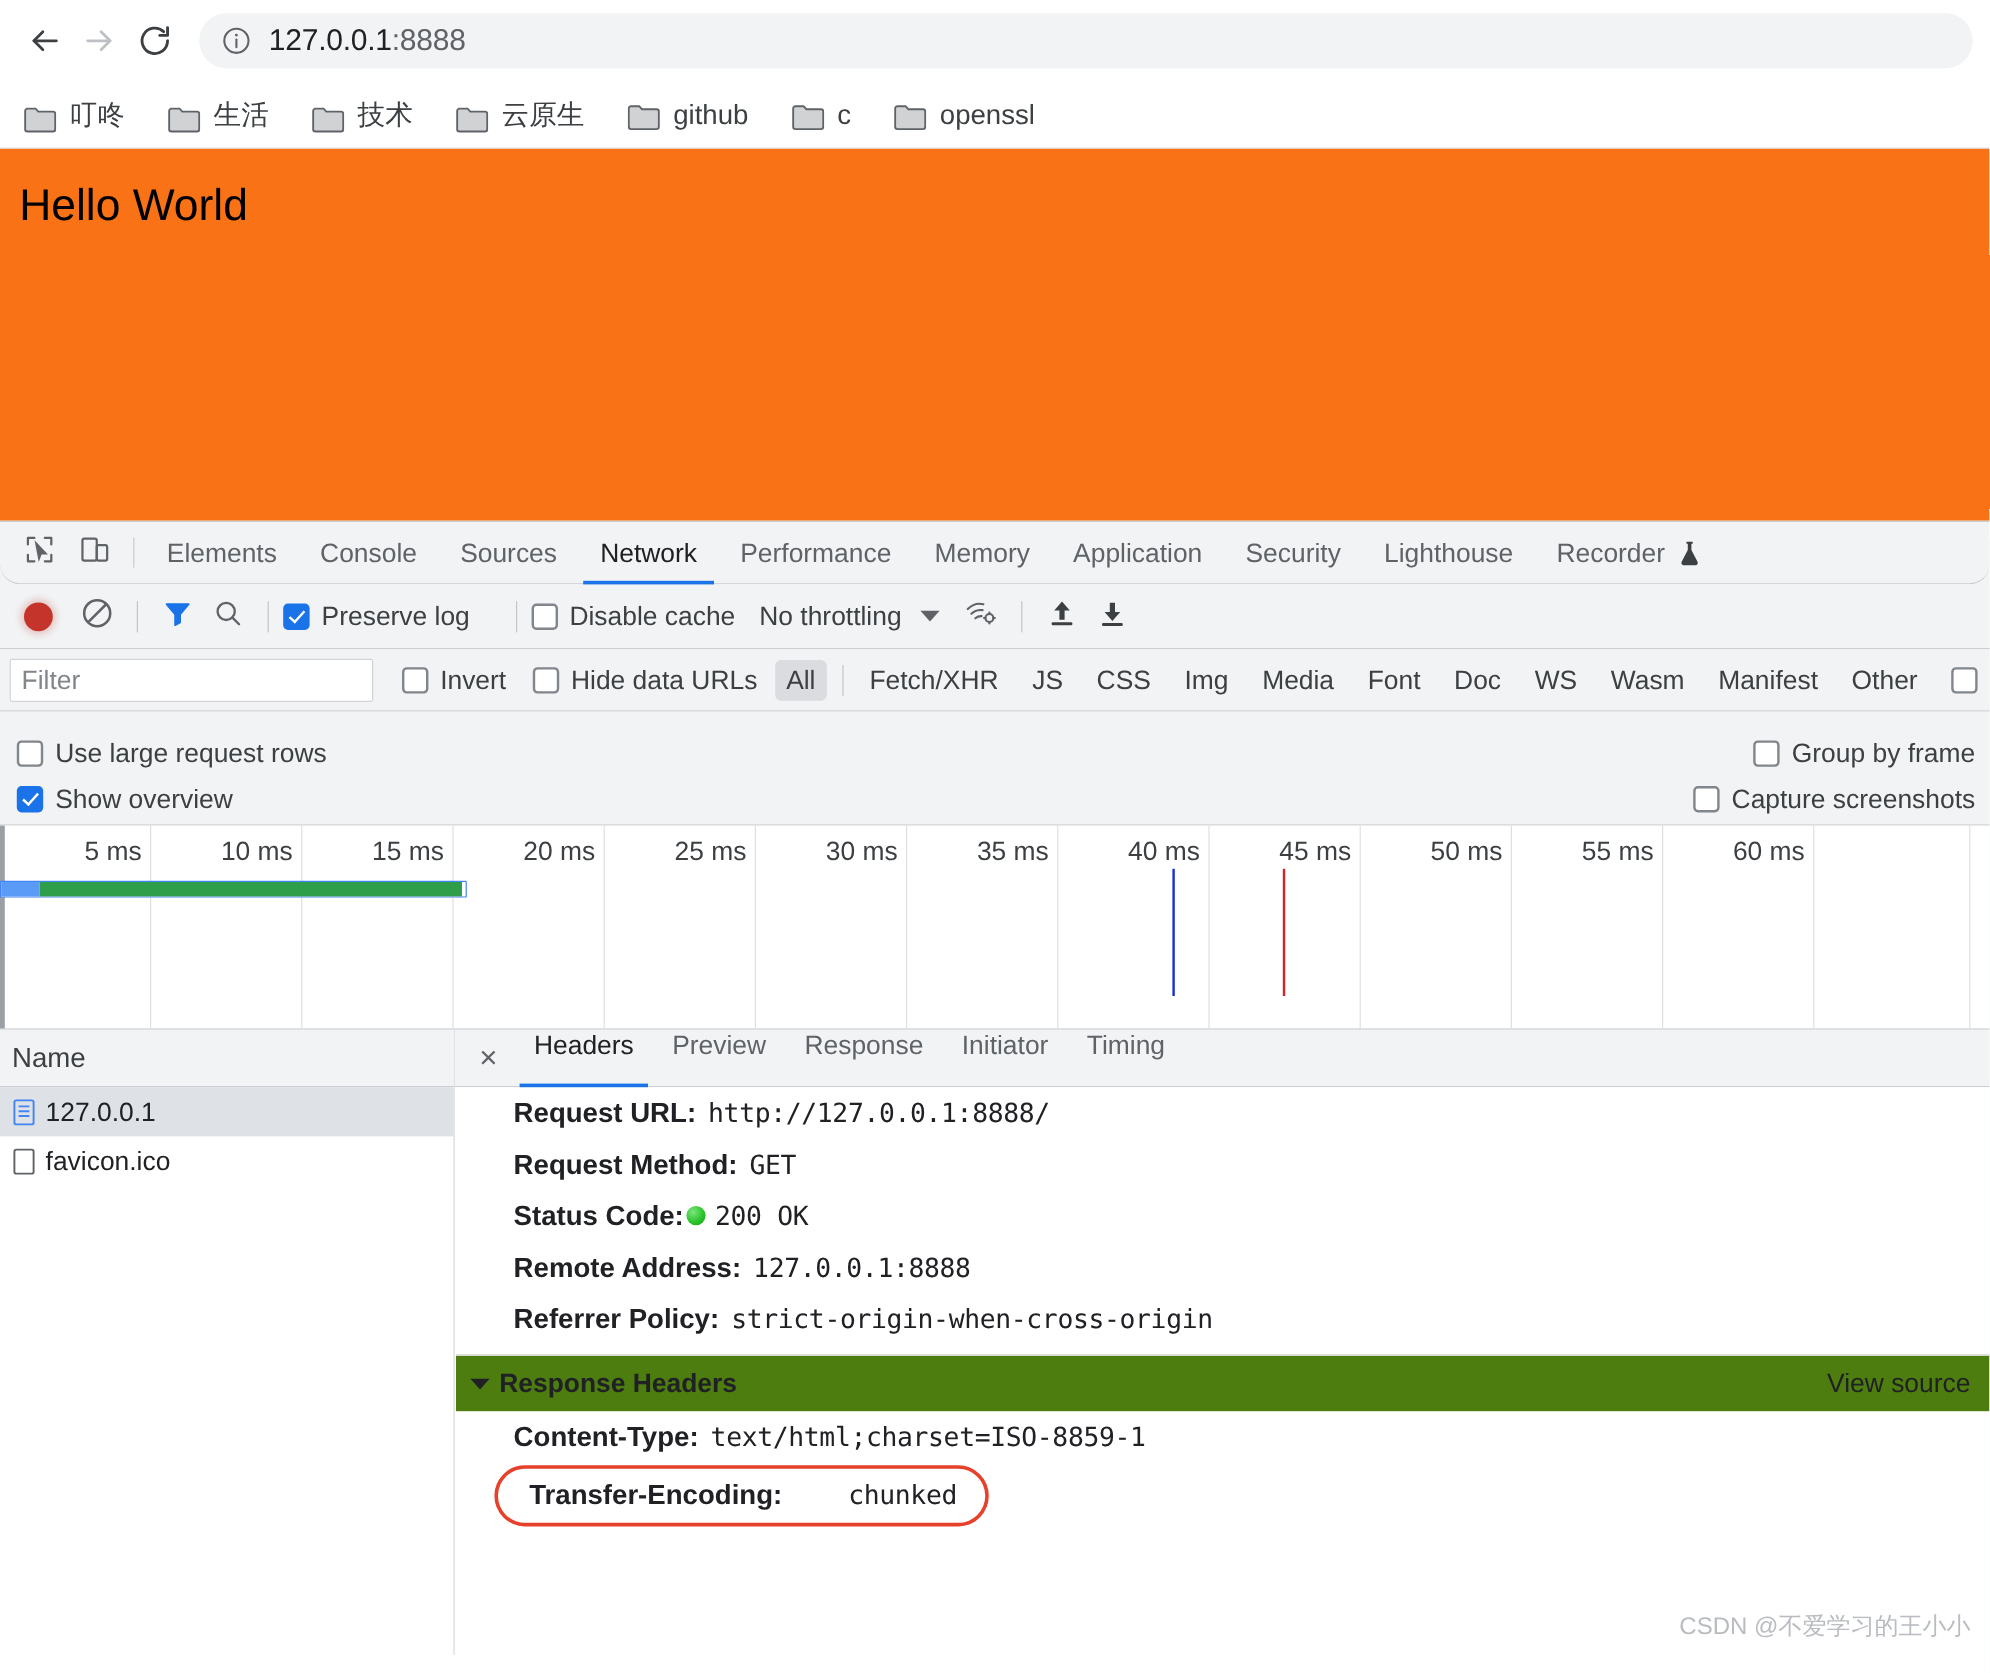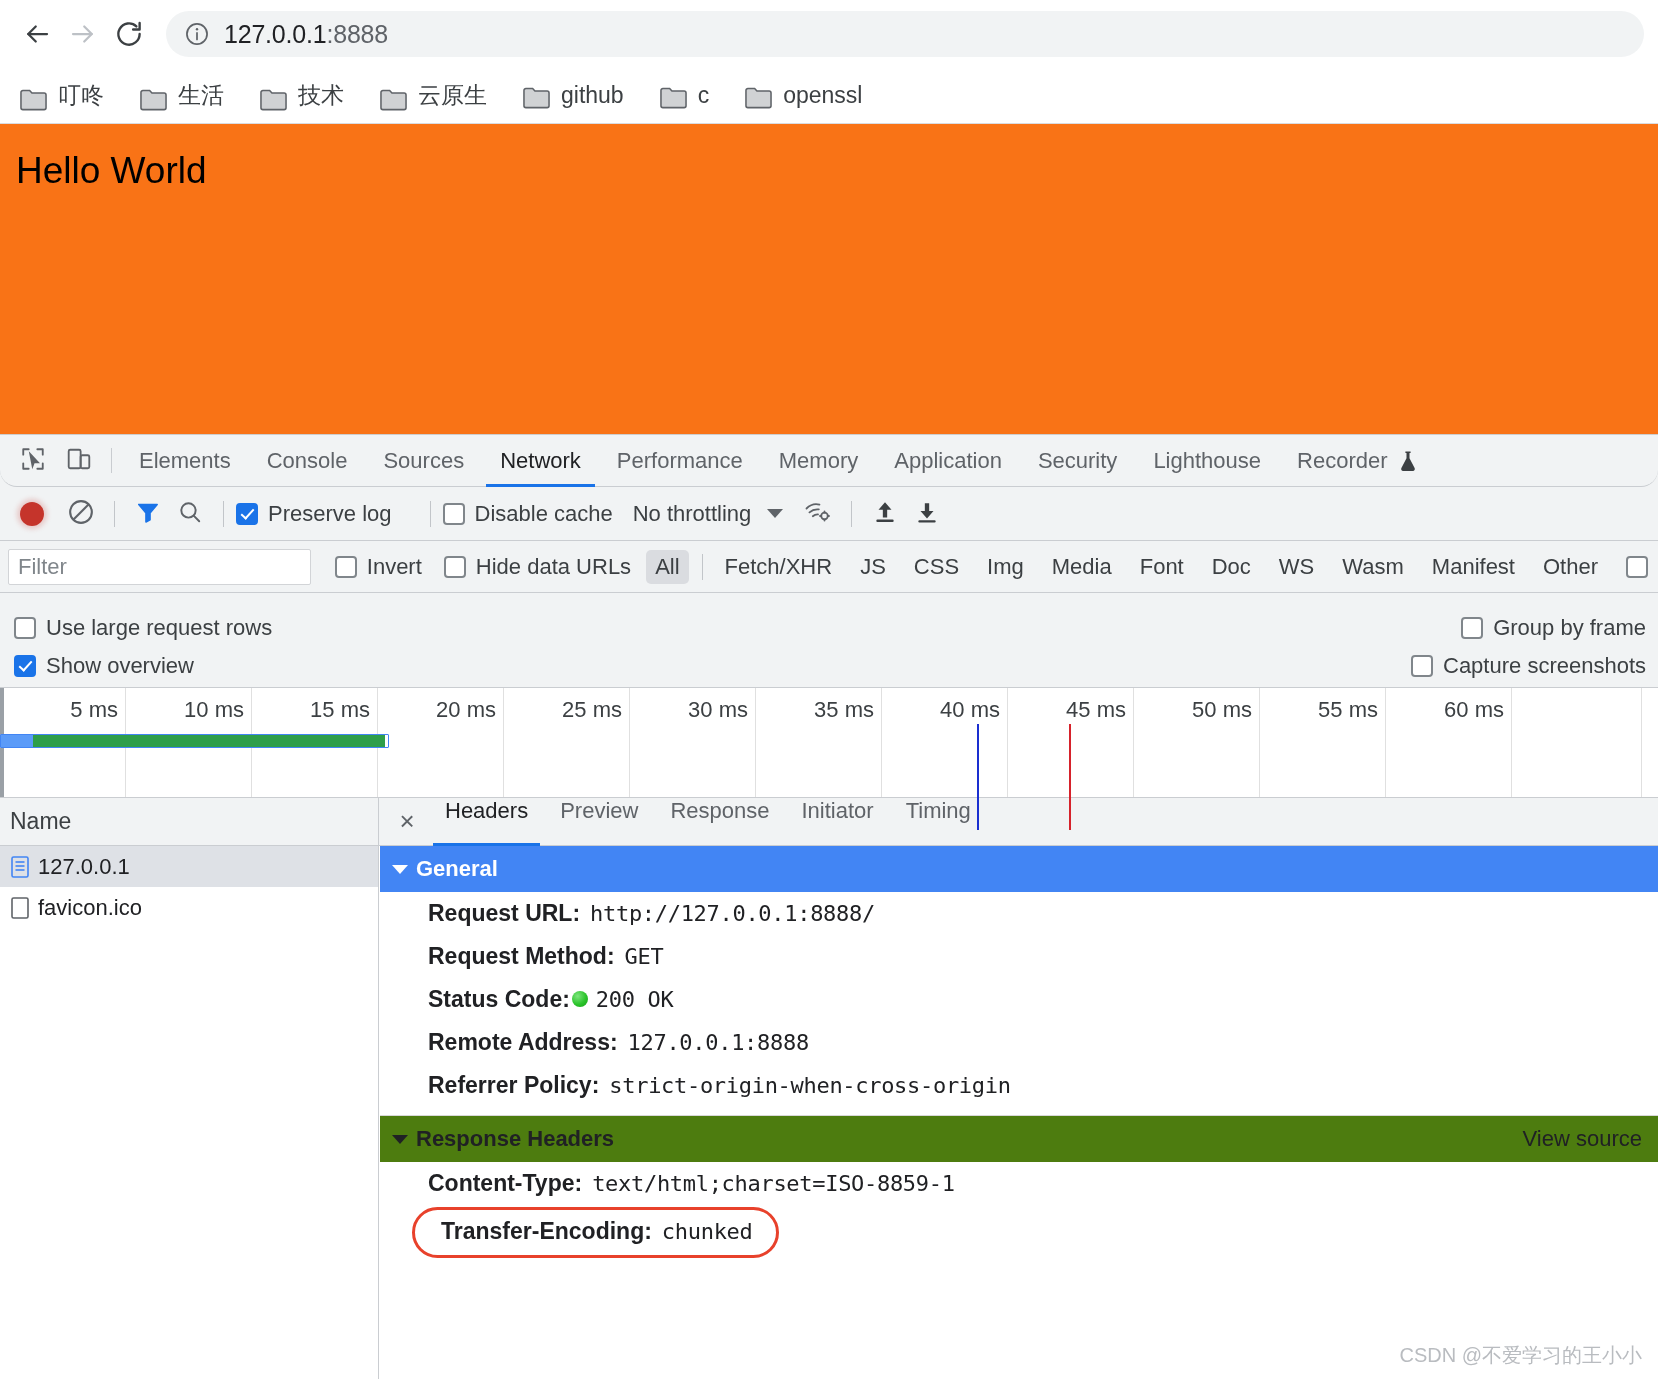--- a/index.html
+++ b/index.html
@@ -214,21 +214,21 @@
   }
   .opt-row {
     display: flex; align-items: flex-end;
     height: 38px;
   }
   .opt-spacer { flex: 1 1 auto; }
   .opt-right { display: flex; align-items: center; padding-right: 4px; }
 
   
   .overview {
-    height: 110px;
+    height: 170px;
     background: #fff;
     border-bottom: 1px solid #cacdd1;
     position: relative;
     display: flex;
   }
   .ov-cell {
     flex: 0 0 auto;
     border-right: 1px solid #e0e0e0;
     position: relative;
     height: 100%;
@@ -399,20 +399,21 @@
     margin: 0 8px 0 2px;
     vertical-align: -1px;
   }
   .highlight-box {
     margin: 2px 0 0 12px;
     border: 3px solid #e8412b;
     border-radius: 28px;
     display: inline-flex;
     align-items: baseline;
     padding: 8px 24px 10px 26px;
+    gap: 45px;
   }
   .highlight-box .kv-key { font-size: 23px; }
   .watermark {
     position: absolute;
     right: 16px;
     bottom: 10px;
     font-size: 20px;
     color: #b9bcc0;
     white-space: nowrap;
     margin-top: 30px;
@@ -795,24 +796,20 @@
           </div>
         <div class="d-tab">
             <span>Initiator</span>
           </div>
         <div class="d-tab">
             <span>Timing</span>
           </div>
       </div>
 
       <div class="headers-body">
-        <div class="section-head">
-          <span class="tri"></span>
-          <span>General</span>
-        </div>
         <div class="kv-row">
           <span class="kv-key">Request URL:</span>
           <span class="kv-val">http://127.0.0.1:8888/</span>
         </div>
         <div class="kv-row">
           <span class="kv-key">Request Method:</span>
           <span class="kv-val">GET</span>
         </div>
         <div class="kv-row">
           <span class="kv-key">Status Code:</span>

